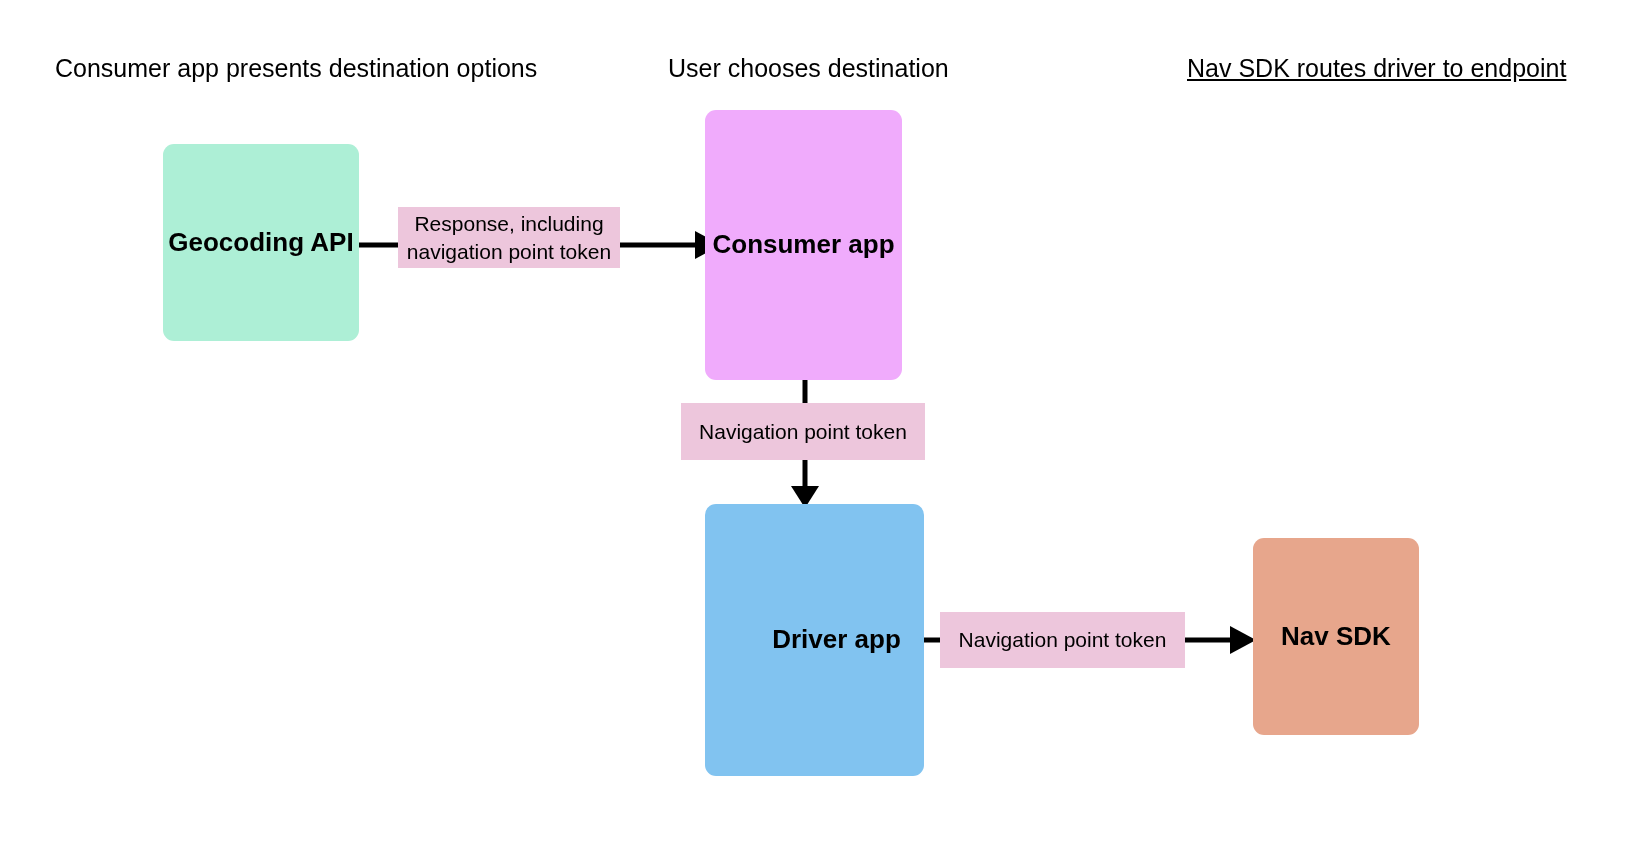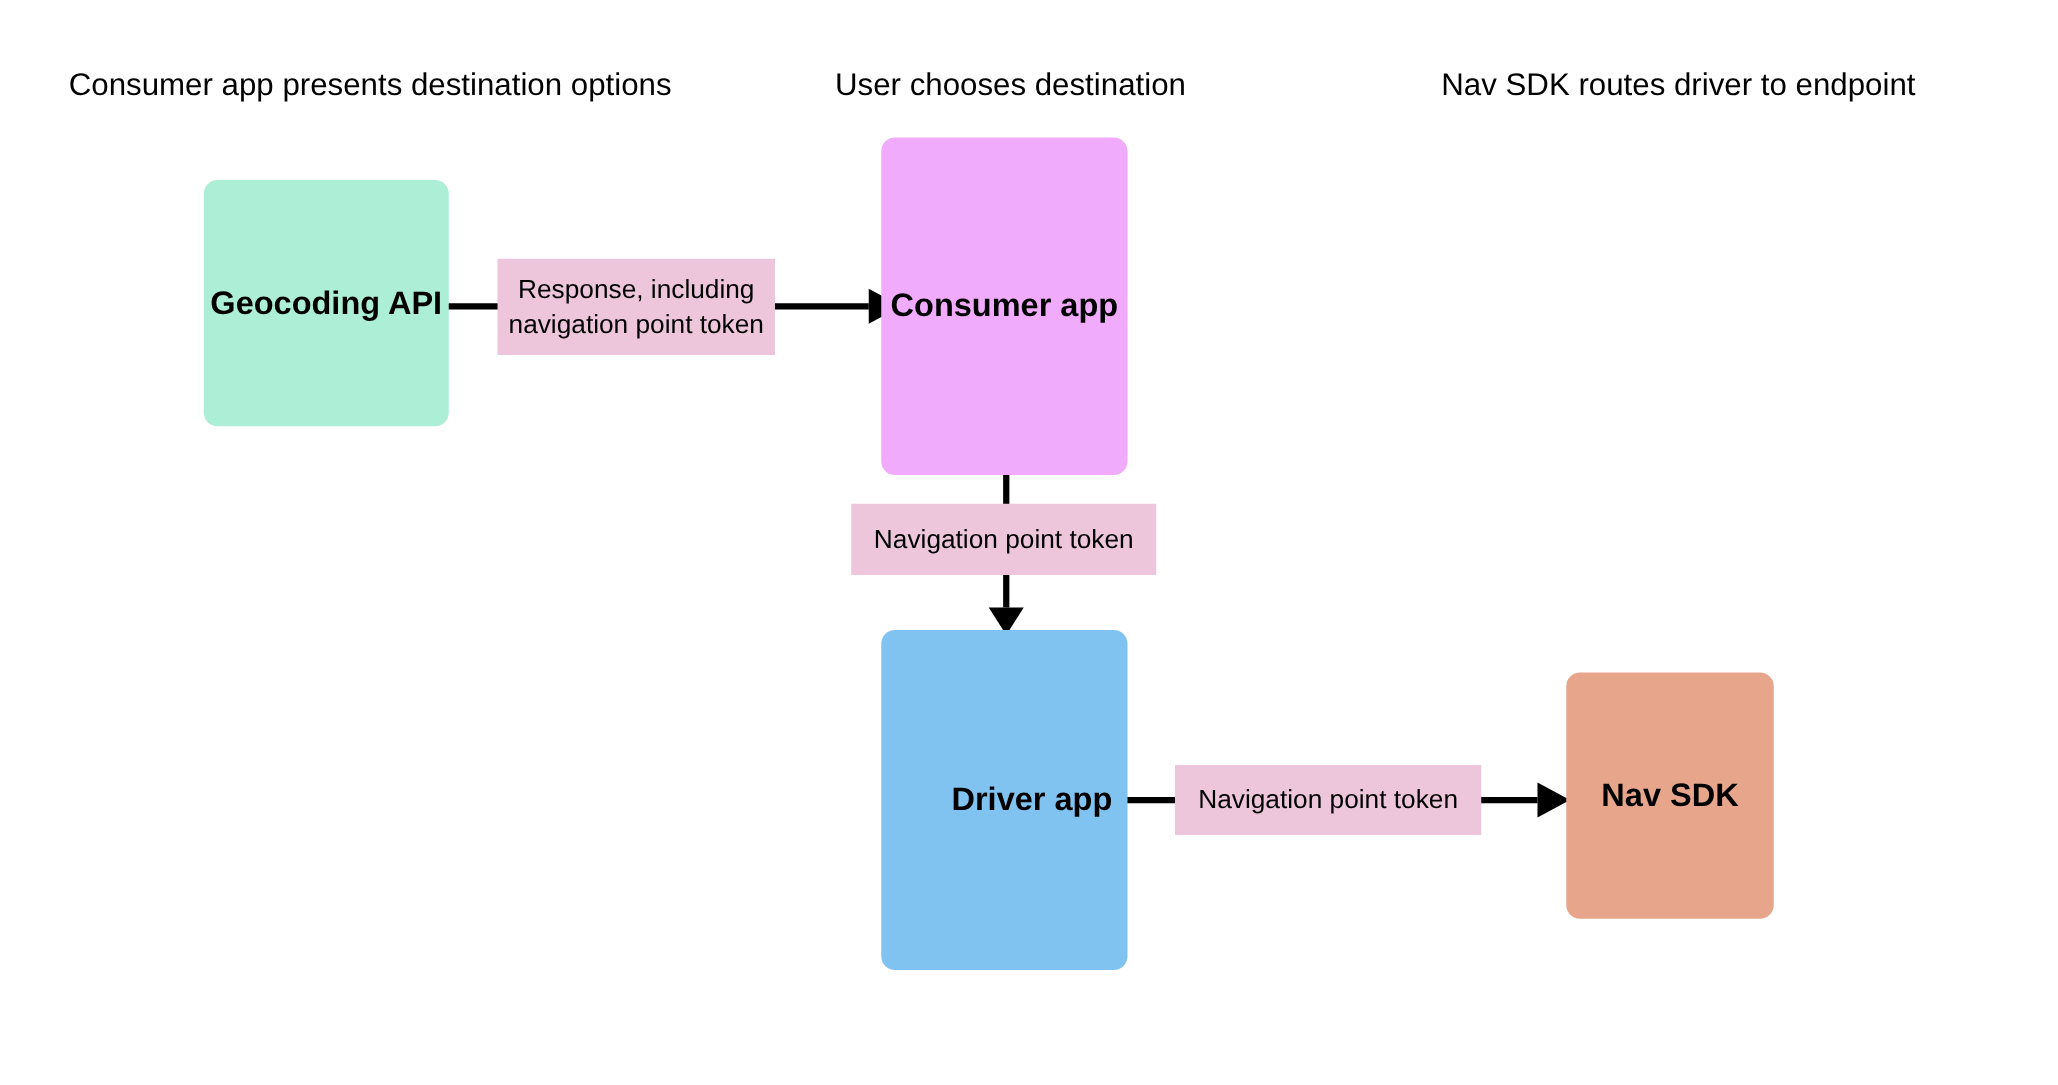--- a/index.html
+++ b/index.html
@@ -70,21 +70,21 @@
 </style>
 </head>
 <body>
 
 <div id="canvas">
 
   <div class="column-header" style="left:55px; top:56px;">Consumer app presents destination options</div>
 
   <div class="column-header" style="left:668px; top:56px;">User chooses destination</div>
 
-  <div class="column-header" style="left:1153px; top:56px;">Nav SDK routes driver to endpoint</div>
+  <div class="column-header" style="left:1187px; top:56px;text-decoration:underline;">Nav SDK routes driver to endpoint</div>
 
   <svg class="connector" style="left:355px; top:225px; width:360px; height:40px;" viewBox="0 0 360 40">
     <line x1="0" y1="20" x2="340" y2="20"></line>
     <polygon points="340,6 340,34 366,20"></polygon>
   </svg>
 
   <svg class="connector" style="left:785px; top:378px; width:40px; height:130px;" viewBox="0 0 40 130">
     <line x1="20" y1="0" x2="20" y2="108"></line>
     <polygon points="6,108 34,108 20,130"></polygon>
   </svg>
@@ -95,29 +95,29 @@
   </svg>
 
   <div class="node" style="left:163px; top:144px; width:196px; height:197px; background:#ADEFD6;">
     <span class="node-label">Geocoding API</span>
   </div>
 
   <div class="node" style="left:705px; top:110px; width:197px; height:270px; background:#f0abfc;">
     <span class="node-label">Consumer app</span>
   </div>
 
-  <div class="node" style="left:705px; top:504px; width:197px; height:272px; background:#81C3F0;padding-left:44px;">
+  <div class="node" style="left:705px; top:504px; width:219px; height:272px; background:#81C3F0;padding-left:44px;">
     <span class="node-label">Driver app</span>
   </div>
 
   <div class="node" style="left:1253px; top:538px; width:166px; height:197px; background:#E7A68C;">
     <span class="node-label">Nav SDK</span>
   </div>
 
-  <div class="edge-label" style="left:398px; top:207px; width:222px; height:77px; background:#EDC6DC;">
+  <div class="edge-label" style="left:398px; top:207px; width:222px; height:61px; background:#EDC6DC;">
     <span class="edge-label-text">Response, including navigation point token</span>
   </div>
 
   <div class="edge-label" style="left:681px; top:403px; width:244px; height:57px; background:#EDC6DC;">
     <span class="edge-label-text">Navigation point token</span>
   </div>
 
   <div class="edge-label" style="left:940px; top:612px; width:245px; height:56px; background:#EDC6DC;">
     <span class="edge-label-text">Navigation point token</span>
   </div>

